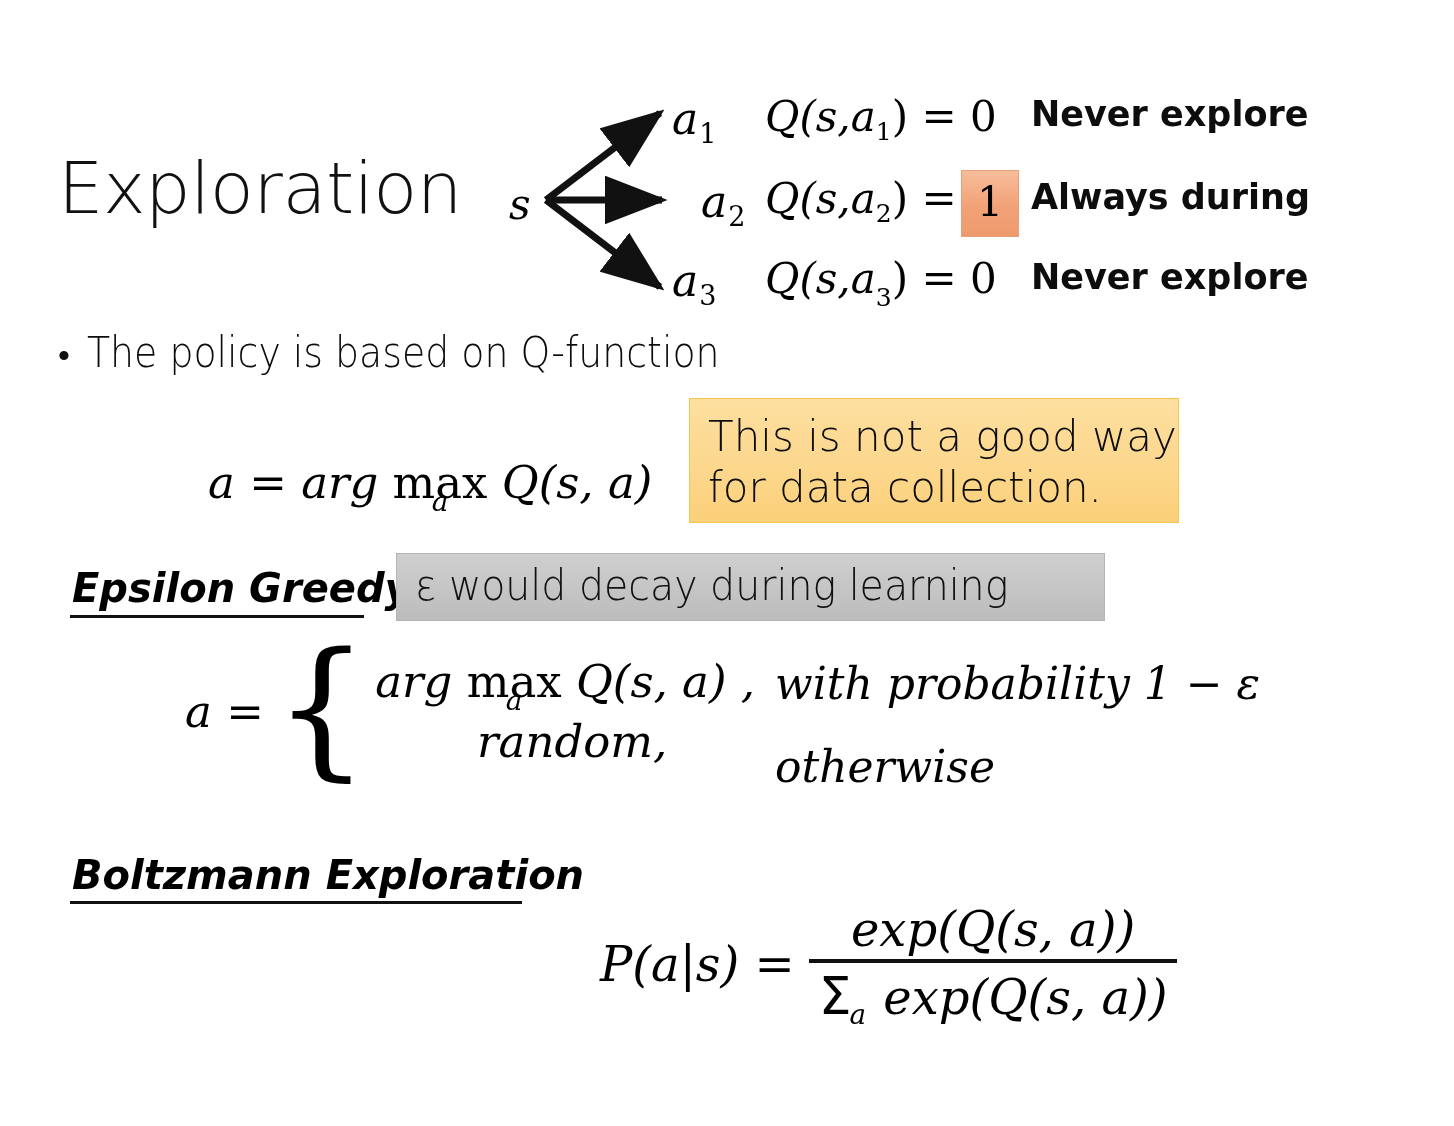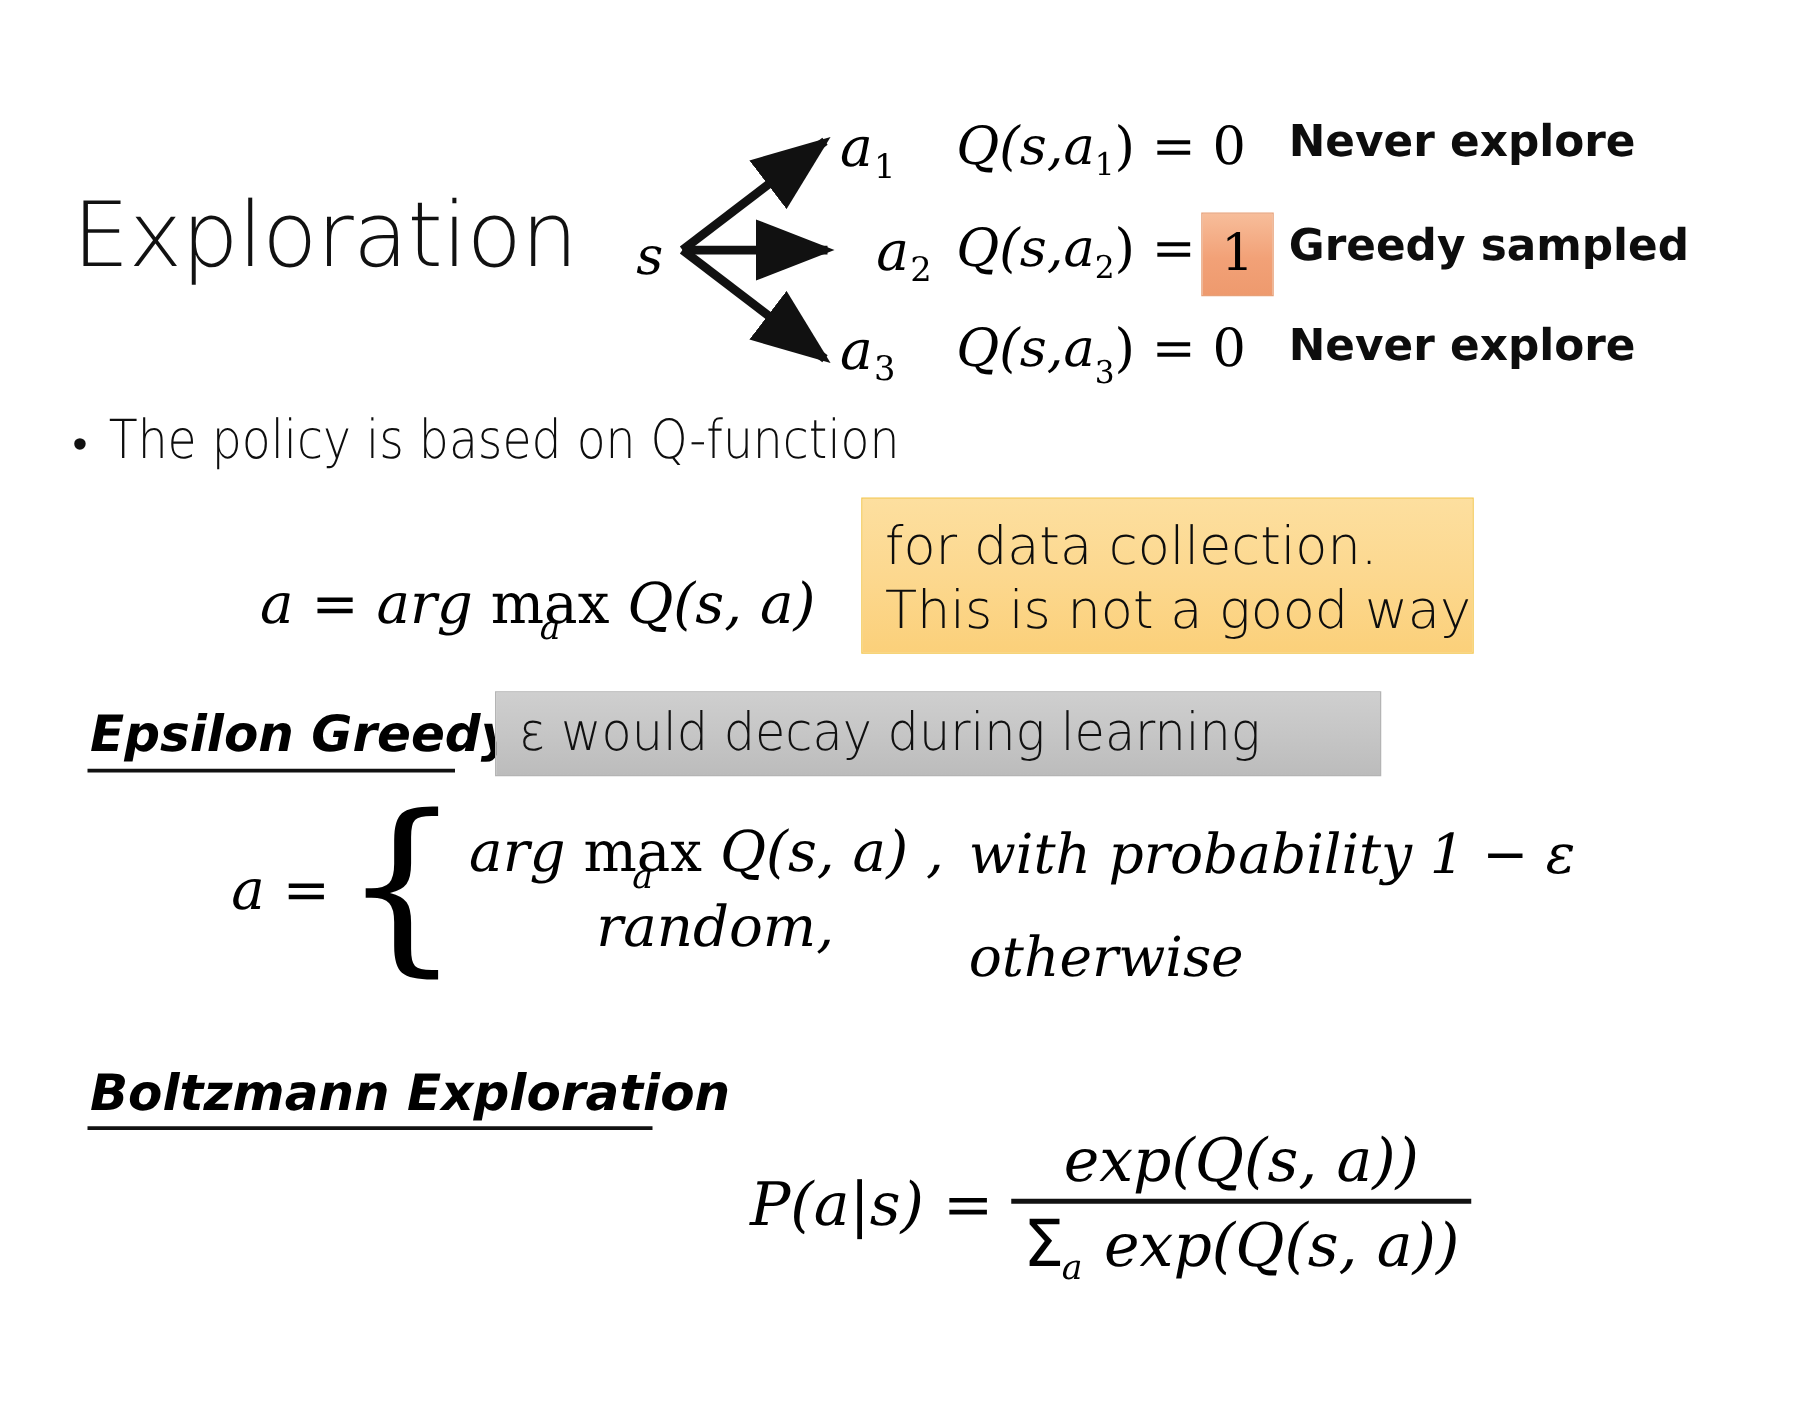--- a/index.html
+++ b/index.html
@@ -349,33 +349,33 @@
 
   <div class="abs qeq" id="q2"><span>Q(s,</span><span>a</span><span class="sub">2</span><span class="up">) = </span></div>
 
   <div class="abs" id="value-box">
     <span class="val">1</span>
   </div>
 
   <div class="abs qeq" id="q3"><span>Q(s,</span><span>a</span><span class="sub-low">3</span><span class="up">) = </span><span class="up">0</span></div>
 
   <div class="abs note" id="note1">Never explore</div>
-  <div class="abs note" id="note2">Greedy sampled</div>
+  <div class="abs note" id="note2">Always during</div>
   <div class="abs note" id="note3">Never explore</div>
 
   <div class="abs" id="bullet-row">
     <span id="bullet-dot">•</span>
     <span id="bullet-text">The policy is based on Q-function</span>
   </div>
 
   <div class="abs" id="greedy-formula"><span>a = </span><span>arg </span><span class="argmax"><span class="op">max</span><span class="under">a</span></span><span> Q(s, a)</span></div>
 
   <div class="abs" id="callout">
+    <div class="line">This is not a good way</div>
     <div class="line">for data collection.</div>
-    <div class="line">This is not a good way</div>
   </div>
 
   <div class="abs section-head" id="epsilon-head">Epsilon Greedy</div>
   <div class="abs" id="epsilon-head-rule"></div>
 
   <div class="abs" id="decay-box">
     <div class="txt">ε would decay during learning</div>
   </div>
 
   <div class="abs" id="piecewise">

